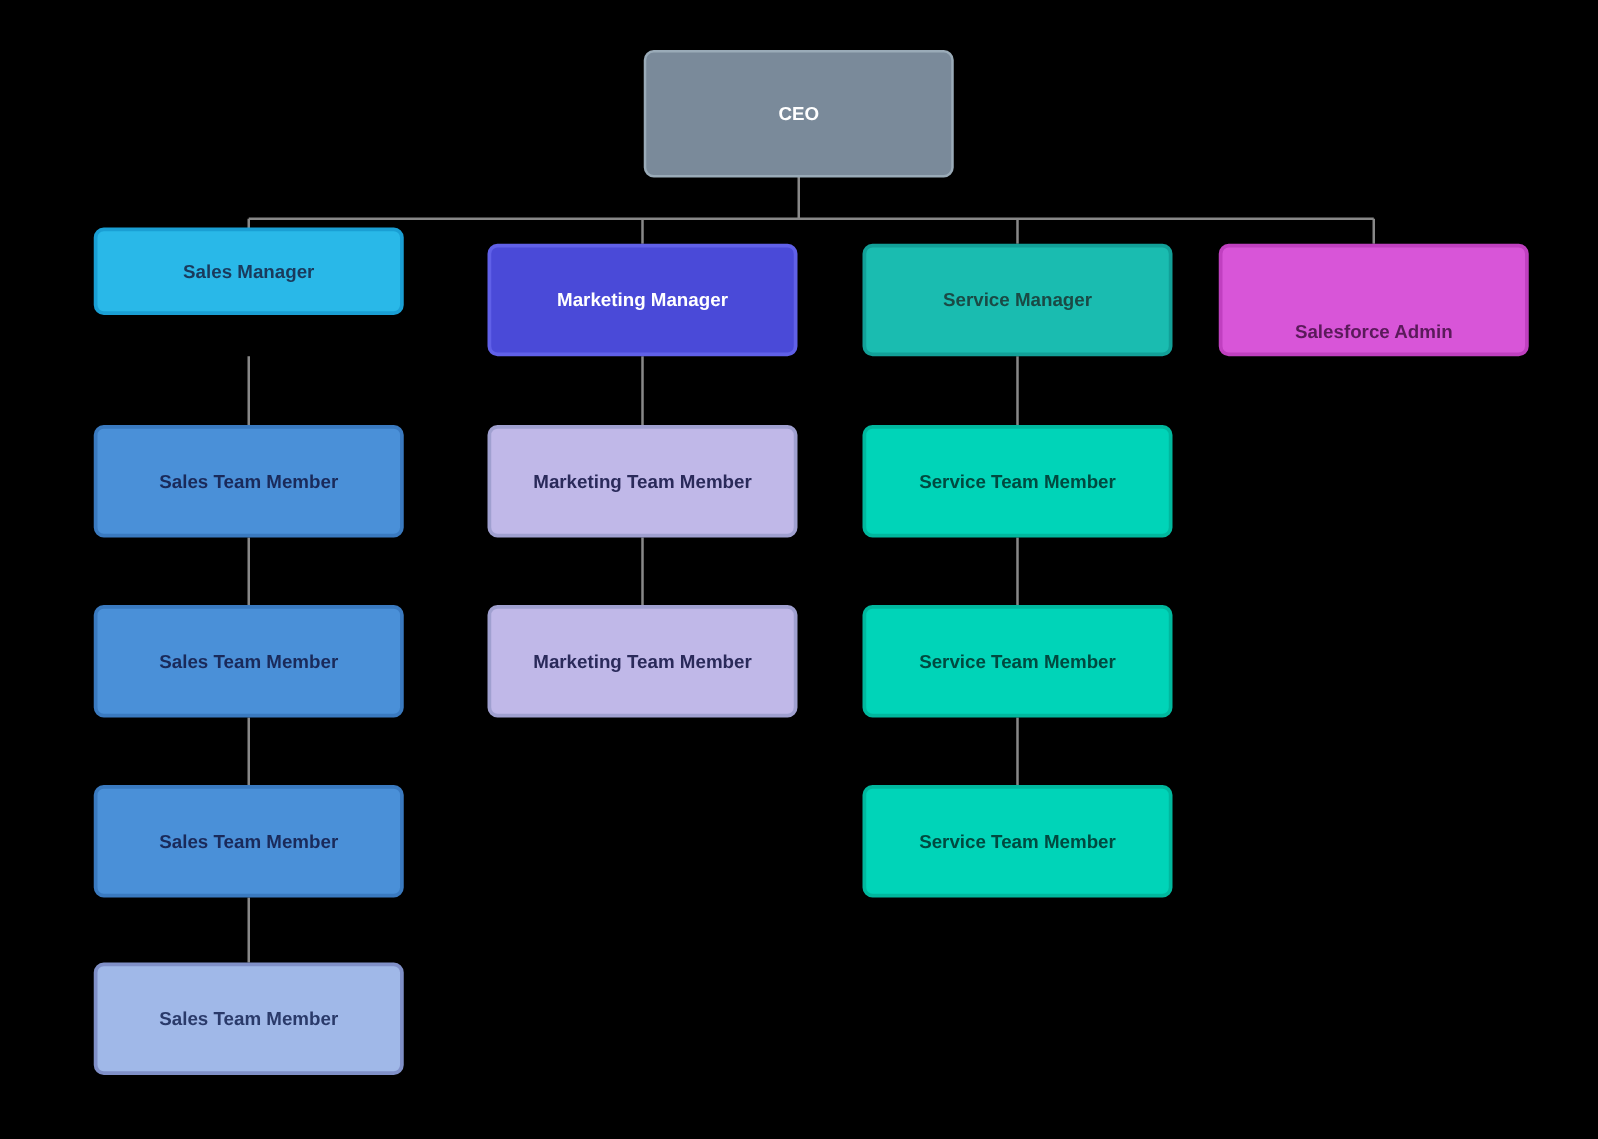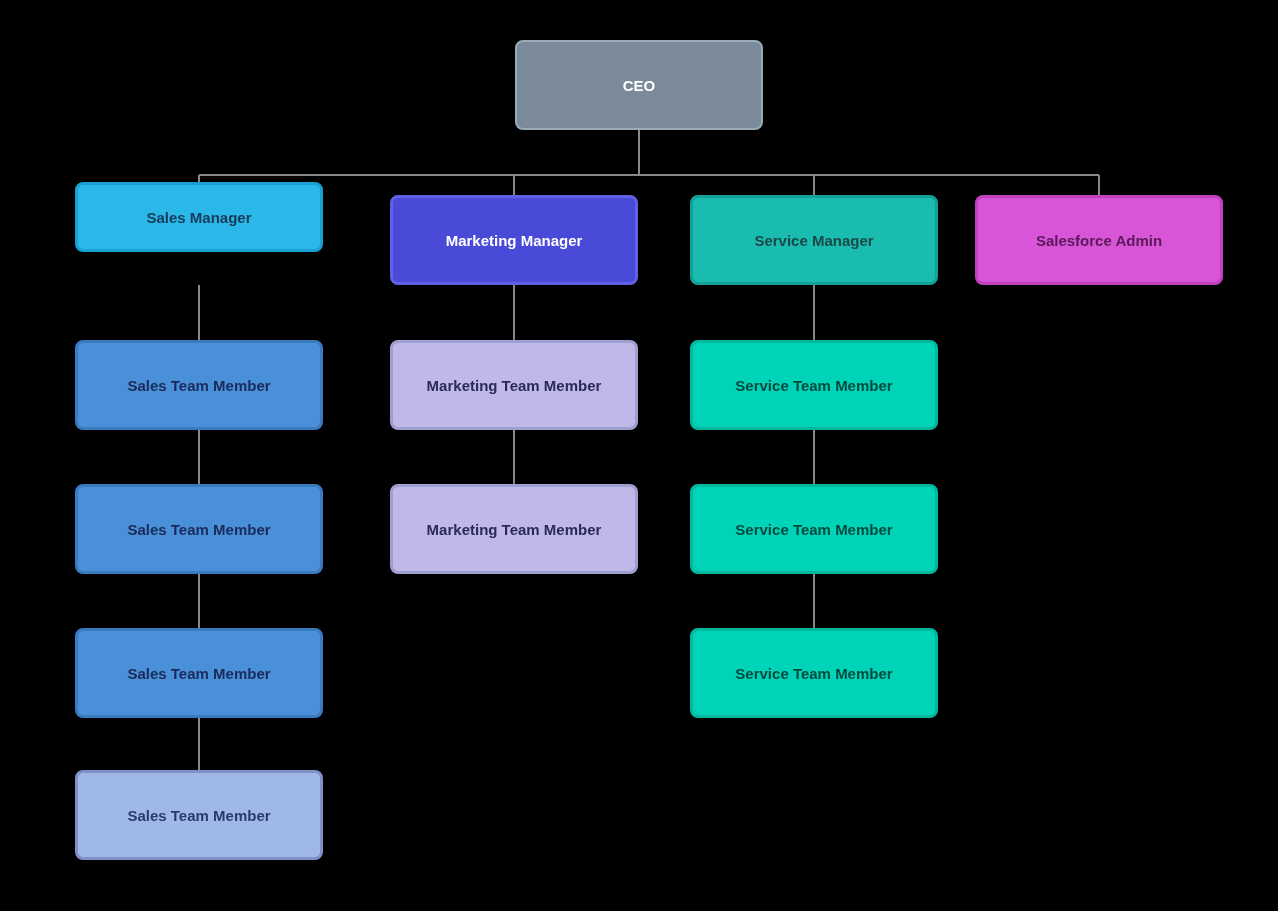--- a/index.html
+++ b/index.html
@@ -38,21 +38,21 @@
       padding: 8px;
       cursor: pointer;
     }
 
     
     .node-ceo {
       background: #7a8a9a;
       color: #fff;
       border: 2px solid #9aabb8;
       width: 248px;
-      height: 90px;
+      height: 102px;
       left: 515px;
       top: 40px;
     }
 
     
     .node-sales-manager {
       background: #29b8e8;
       color: #1a3a5c;
       border: 3px solid #1a9fd4;
       width: 248px;
@@ -85,20 +85,21 @@
 
     
     .node-salesforce-admin {
       background: #d855d8;
       color: #5a1a5a;
       border: 3px solid #c040c0;
       width: 248px;
       height: 90px;
       left: 975px;
       top: 195px;
+      align-items: flex-end;
     }
 
     
     .node-sales-1 {
       background: #4a90d8;
       color: #1a2a5a;
       border: 3px solid #3a7ac0;
       width: 248px;
       height: 90px;
       left: 75px;

